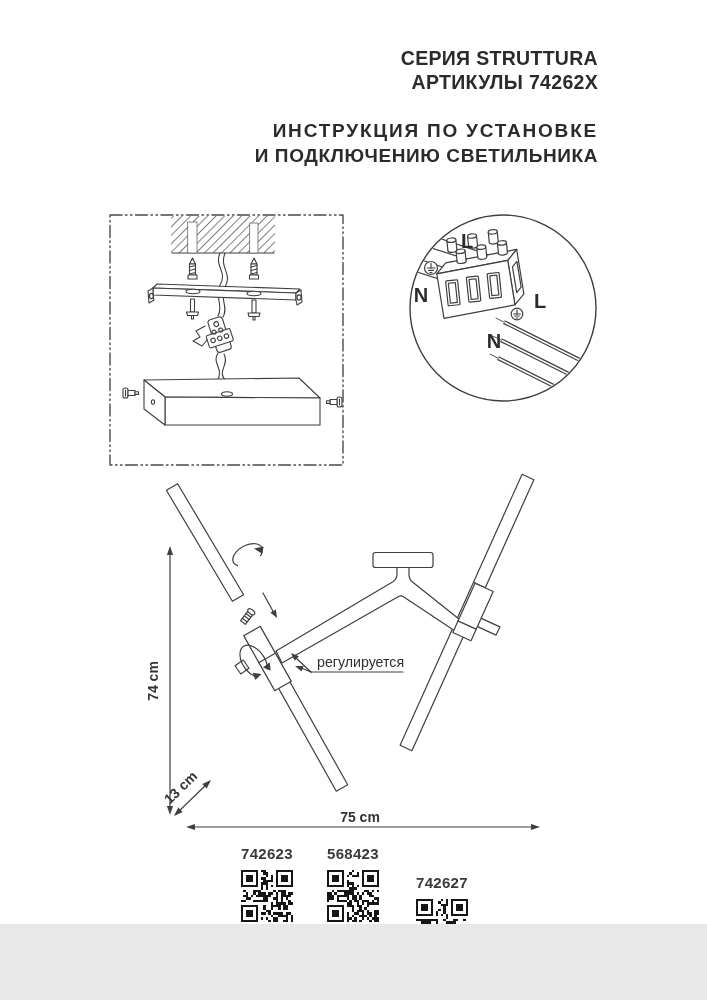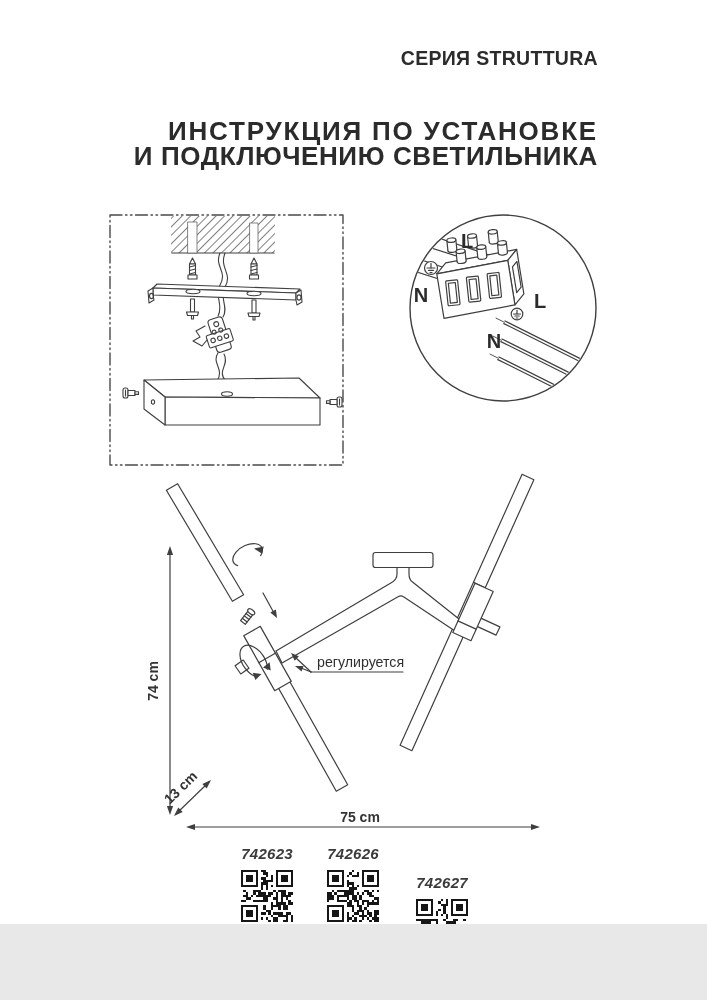--- a/index.html
+++ b/index.html
@@ -13,47 +13,48 @@
     position:relative;width:707px;height:924px;background:var(--bg);
     margin:0 auto;overflow:hidden;
     font-family:"Liberation Sans",sans-serif;color:var(--text);
   }
   .hdr-series{
     position:absolute;top:47px;right:109px;text-align:right;
     font-weight:bold;font-size:19.5px;line-height:23.5px;letter-spacing:.3px;
   }
   .hdr-instruction{
     position:absolute;top:119px;right:109px;text-align:right;
-    font-weight:bold;font-size:26px;line-height:24.5px;
+    font-weight:bold;font-size:19px;line-height:24.5px;
   }
   .hdr-instruction .l1{letter-spacing:1.8px;}
   .hdr-instruction .l2{letter-spacing:.6px;margin-left:16px;}
   svg{position:absolute;overflow:visible;}
   svg text{font-family:"Liberation Sans",sans-serif;fill:var(--text);}
   .wire-label{font-size:20px;font-weight:bold;}
   .dim-label{font-size:14px;font-weight:bold;fill:#333;}
   .adj-label{font-size:14.2px;fill:#2f2f2f;}
   .articles{
     position:absolute;left:241px;top:845px;display:flex;gap:34px;
   }
-  .article{width:52px;text-align:right;font-style:italic;}
+  .article{width:52px;text-align:left;}
   .article:nth-child(3){margin-left:3px;margin-top:29px;}
   .article-number{
     font-size:15px;font-weight:bold;color:#3a3a3a;letter-spacing:.3px;
     margin-bottom:8px;white-space:nowrap;
   }
   .article .qr{position:static;display:block;width:52px;height:52px;}
 </style>
 </head>
 <body>
 
 <div class="page">
 
   <div class="hdr-series">
     <div>СЕРИЯ STRUTTURA</div>
+    <div>АРТИКУЛЫ 74262X</div>
   </div>
   <div class="hdr-instruction">
     <div class="l1">ИНСТРУКЦИЯ ПО УСТАНОВКЕ</div>
     <div class="l2">И ПОДКЛЮЧЕНИЮ СВЕТИЛЬНИКА</div>
   </div>
 
   <svg style="left:108px;top:213px" width="240" height="256" viewBox="0 0 240 256" fill="none" stroke="#3f3f3f" stroke-width="1.1" stroke-linejoin="round" stroke-linecap="round">
     <defs>
       <pattern id="hatch" patternUnits="userSpaceOnUse" width="6" height="6" patternTransform="rotate(45)">
         <line x1="0" y1="0" x2="0" y2="6" stroke="#4a4a4a" stroke-width="1.4"></line>
@@ -553,21 +554,21 @@
           <rect x="11" y="20" width="1" height="1" fill="#161616"></rect>
           <rect x="13" y="20" width="1" height="1" fill="#161616"></rect>
           <rect x="14" y="20" width="1" height="1" fill="#161616"></rect>
           <rect x="17" y="20" width="1" height="1" fill="#161616"></rect>
           <rect x="18" y="20" width="1" height="1" fill="#161616"></rect>
           <rect x="20" y="20" width="1" height="1" fill="#161616"></rect>
         </svg>
     </div>
 
     <div class="article">
-      <div class="article-number">742626</div>
+      <div class="article-number">568423</div>
       <svg class="qr" viewBox="0 0 21 21" shape-rendering="crispEdges">
           <rect x="0" y="0" width="1" height="1" fill="#161616"></rect>
           <rect x="1" y="0" width="1" height="1" fill="#161616"></rect>
           <rect x="2" y="0" width="1" height="1" fill="#161616"></rect>
           <rect x="3" y="0" width="1" height="1" fill="#161616"></rect>
           <rect x="4" y="0" width="1" height="1" fill="#161616"></rect>
           <rect x="5" y="0" width="1" height="1" fill="#161616"></rect>
           <rect x="6" y="0" width="1" height="1" fill="#161616"></rect>
           <rect x="10" y="0" width="1" height="1" fill="#161616"></rect>
           <rect x="14" y="0" width="1" height="1" fill="#161616"></rect>

